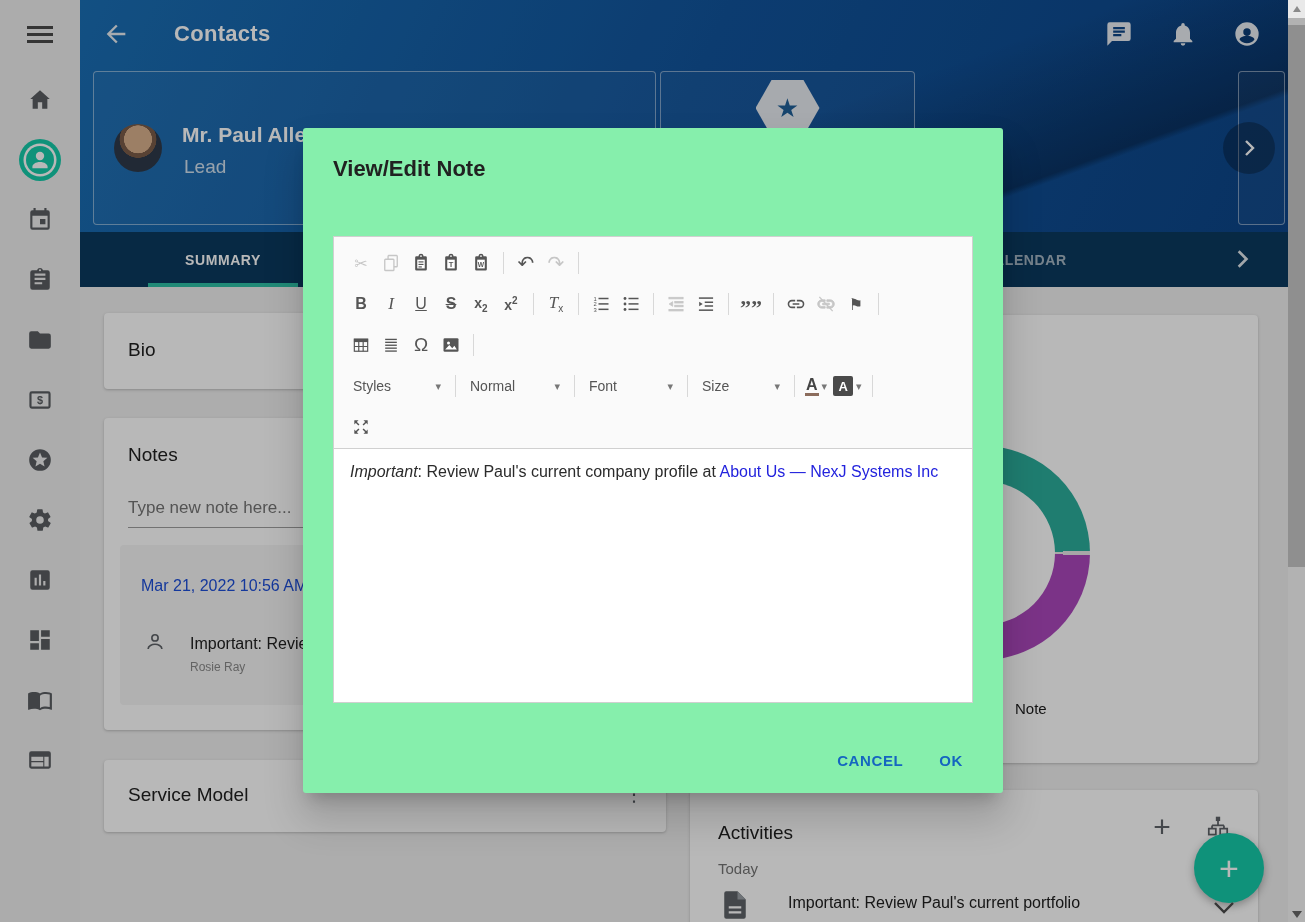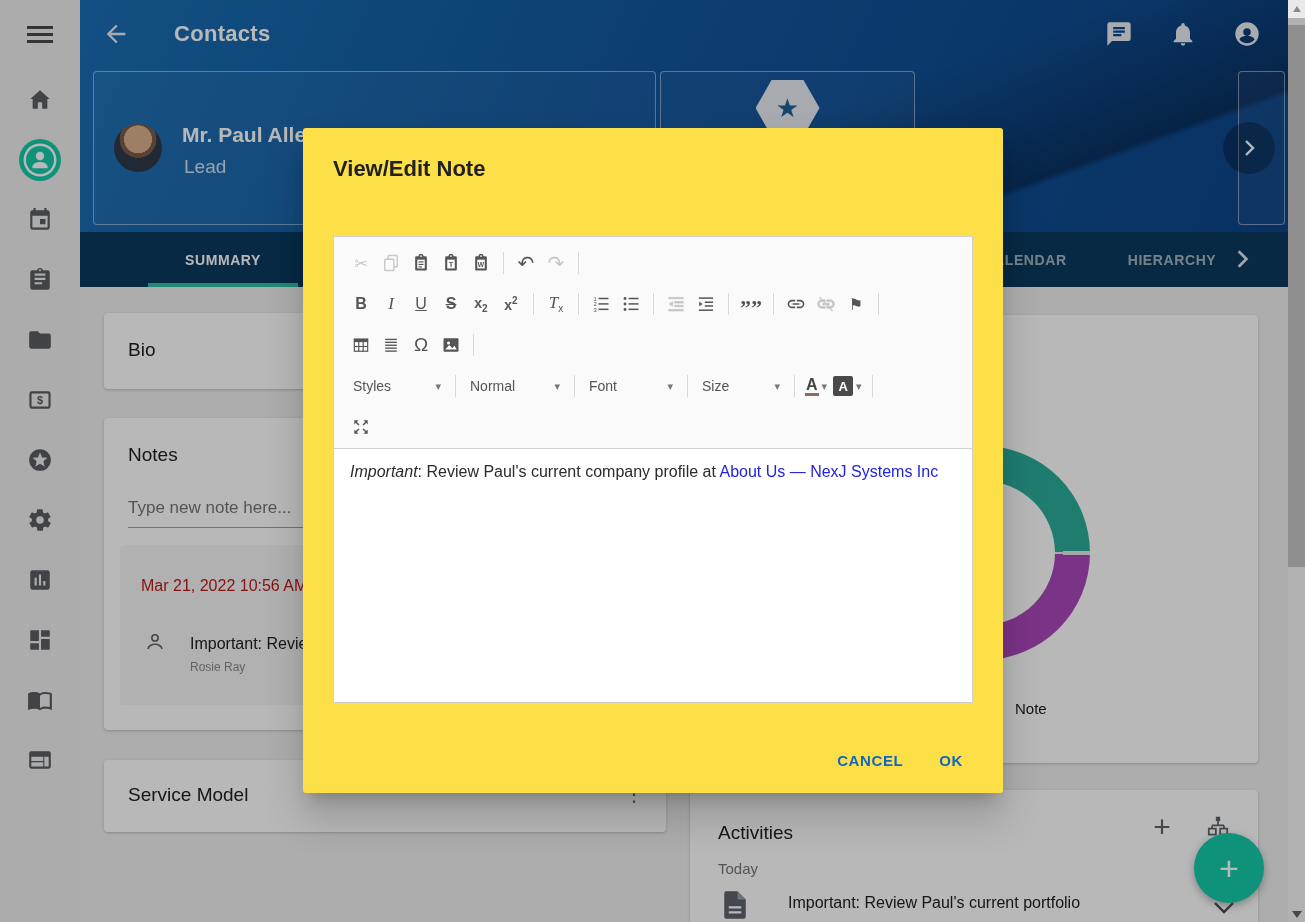--- a/index.html
+++ b/index.html
@@ -55,21 +55,21 @@
   .main { position:absolute; left:80px; top:287px; width:1225px; height:635px; background:#F0F0F0; }
   .card { position:absolute; background:#fff; border-radius:4px; box-shadow:0 1px 3px rgba(0,0,0,.22); }
   .sec-title { font-size:19px; font-weight:500; color:#212121; }
   .bio-card { left:24px; top:26px; width:562px; height:76px; }
   .bio-card .sec-title { position:absolute; left:24px; top:26px; }
   .notes-card { left:24px; top:131px; width:562px; height:312px; }
   .notes-card .sec-title { position:absolute; left:24px; top:26px; }
   .note-input { position:absolute; left:24px; top:76px; width:514px; border:none; border-bottom:1px solid #9e9e9e;
     background:transparent; font-size:17px; color:#616161; padding:4px 0 9px; font-family:"Liberation Sans",sans-serif; outline:none; }
   .note-item { position:absolute; left:16px; top:127px; width:530px; height:160px; background:#F5F5F5; border-radius:4px; cursor:pointer; }
-  .note-date { position:absolute; left:21px; top:32px; font-size:16px; color:#b91c1c; }
+  .note-date { position:absolute; left:21px; top:32px; font-size:16px; color:#1d4ed8; }
   .note-person { position:absolute; left:24px; top:86px; }
   .note-title { position:absolute; left:70px; top:90px; font-size:16px; color:#212121; white-space:nowrap; }
   .note-author { position:absolute; left:70px; top:115px; font-size:12px; color:#8a8a8a; }
   .service-card { left:24px; top:473px; width:562px; height:72px; }
   .service-card .sec-title { position:absolute; left:24px; top:24px; }
   .kebab { position:absolute; right:20px; top:22px; font-size:20px; color:#5f6368; width:24px; text-align:center; cursor:pointer; }
 
   .chart-card { left:610px; top:28px; width:568px; height:448px; }
   .donut { position:absolute; left:186px; top:131px; width:214px; height:214px; border-radius:50%;
     background:conic-gradient(from 0deg, #2BAD9B 0 24.7%, #e8e8e8 24.7% 25.3%, #AB47BC 25.3% 74.7%, #e8e8e8 74.7% 75.3%, #2BAD9B 75.3% 100%); }
@@ -84,21 +84,21 @@
   .acts-doc { position:absolute; left:32px; top:100px; }
   .acts-item { position:absolute; left:98px; top:104px; font-size:16px; font-weight:500; color:#212121; white-space:nowrap; }
 
   .fab { position:absolute; left:1194px; top:833px; width:70px; height:70px; border-radius:50%; background:#16CBAA;
     box-shadow:0 3px 8px rgba(0,0,0,.3); display:flex; align-items:center; justify-content:center;
     color:#fff; font-size:34px; font-weight:300; cursor:pointer; z-index:3; }
   .fab-chevron { position:absolute; left:1211px; top:900px; z-index:3; cursor:pointer; }
 
   
   .overlay { position:absolute; left:0; top:0; width:1305px; height:922px; background:rgba(0,0,0,.28); z-index:10; }
-  .modal { position:absolute; left:303px; top:128px; width:700px; height:665px; background:#fde047; border-radius:3px; z-index:20;
+  .modal { position:absolute; left:303px; top:128px; width:700px; height:665px; background:#86efac; border-radius:3px; z-index:20;
     box-shadow:0 11px 15px -7px rgba(0,0,0,.2), 0 24px 38px 3px rgba(0,0,0,.16); }
   .modal-title { position:absolute; left:30px; top:28px; font-size:22px; font-weight:600; color:#212121; }
 
   .editor { position:absolute; left:30px; top:108px; width:640px; height:467px; border:1px solid #D0D0D0; background:#fff; }
   .toolbar { height:212px; background:#FAFAFA; border-bottom:1px solid #D0D0D0; padding:11px 12px 0; }
   .tb-row { display:flex; align-items:center; height:30px; margin-bottom:11px; }
   .tbtn { min-width:30px; height:30px; display:flex; align-items:center; justify-content:center;
     color:#555; font-size:16px; cursor:pointer; border-radius:2px; }
   .tbtn svg { width:20px; height:20px; }
   .tbtn.dis { color:#C6C6C6; cursor:default; }
@@ -245,21 +245,20 @@
     <div class="hero-card card4"></div>
     <div class="hero-chevron">
       <svg width="18" height="18" viewBox="0 0 18 18">
           <path d="M6 2l7 7-7 7" fill="none" stroke="#fff" stroke-width="2.4"></path>
         </svg>
     </div>
 
     <div class="tabbar">
       <div class="tab active" style="left:68px;width:150px">SUMMARY</div>
       <div class="tab" style="left:885px;width:120px">CALENDAR</div>
-      <div class="tab" style="left:1028px;width:128px">HIERARCHY</div>
       <div class="tab-underline" style="left:68px;width:150px"></div>
       <svg class="tab-chevron" style="left:1152px" width="20" height="20" viewBox="0 0 18 18">
           <path d="M6 2l7 7-7 7" fill="none" stroke="#dfe6ec" stroke-width="2.4"></path>
         </svg>
     </div>
   </div>
 
   <main class="main">
     <section class="card bio-card">
       <div class="sec-title">Bio</div>

